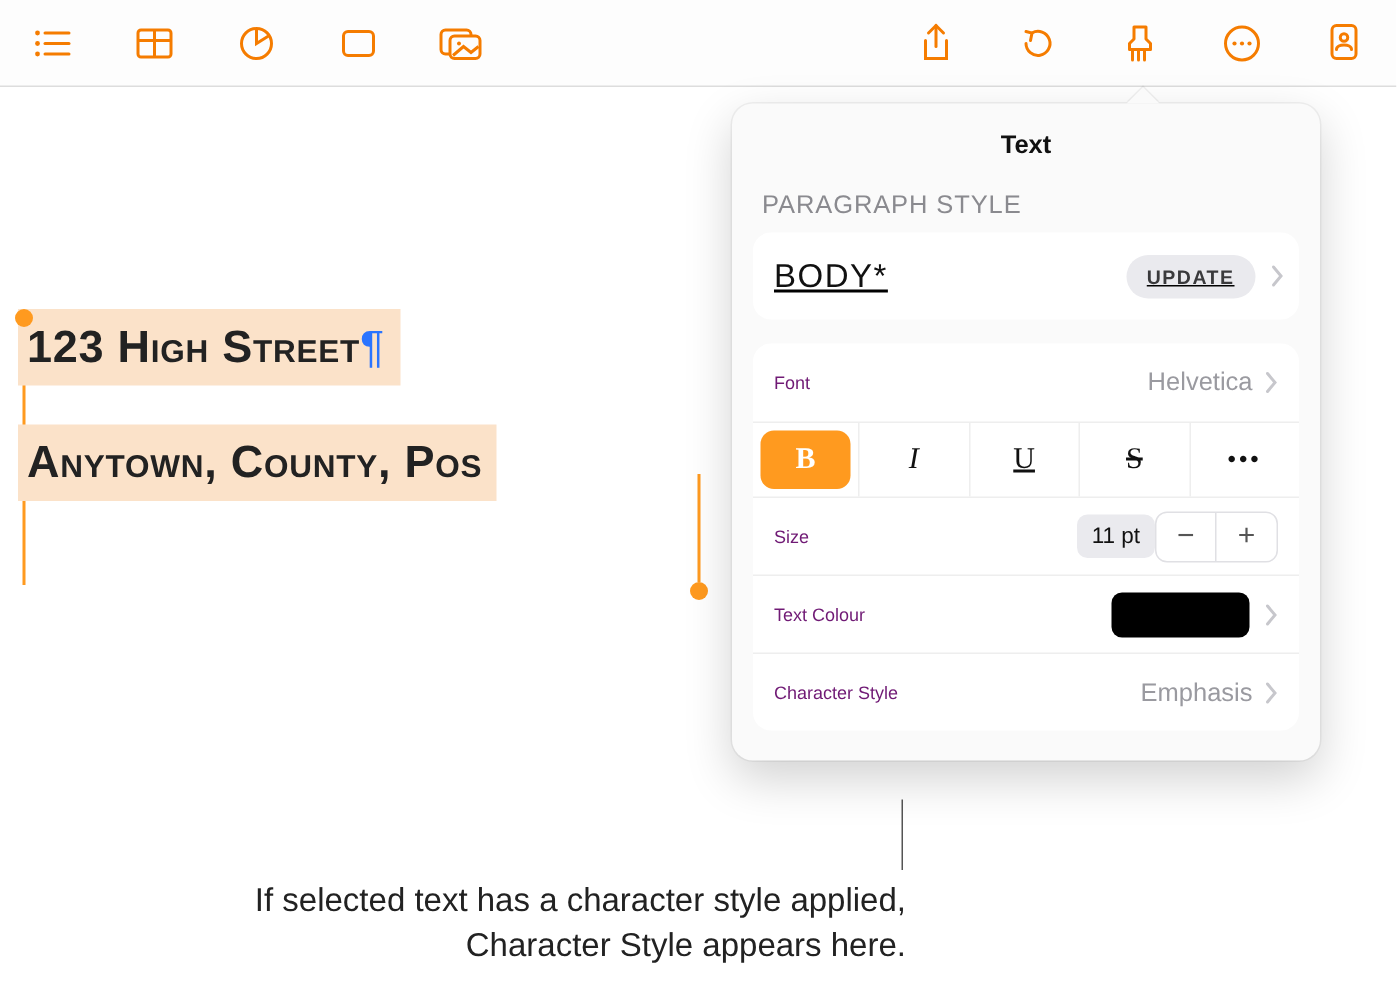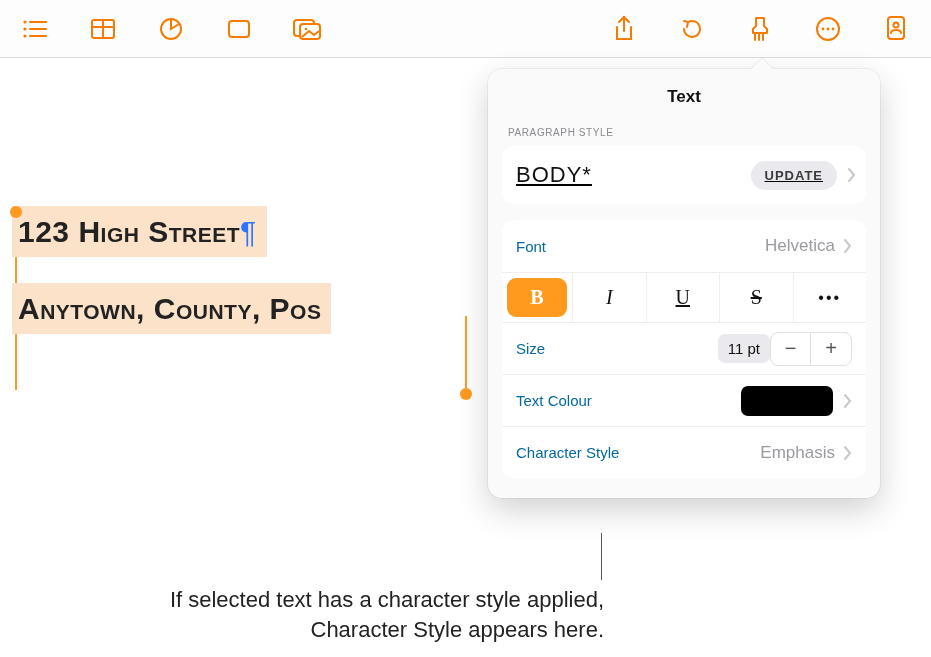--- a/index.html
+++ b/index.html
@@ -134,21 +134,21 @@
     z-index: 5;
   }
   .popover-title {
     text-align: center;
     font-size: 17px;
     font-weight: 600;
     color: #111;
     padding: 4px 0 14px 0;
   }
   .section-label {
-    font-size: 10px;
+    font-size: 17px;
     letter-spacing: 0.6px;
     color: #8a8a8f;
     font-weight: 500;
     padding: 6px 4px 8px 6px;
   }
 
   .card {
     background: #fff;
     border-radius: 12px;
     overflow: hidden;
@@ -156,22 +156,22 @@
   }
   .row {
     display: flex;
     align-items: center;
     min-height: 52px;
     padding: 0 14px;
     border-top: 1px solid #eee;
   }
   .row:first-child { border-top: none; }
   .row .label {
-    font-size: 15px;
-    color: #0369a1;
+    font-size: 12px;
+    color: #701a75;
     flex: 1;
   }
   .row .value {
     font-size: 17px;
     color: #9a9aa0;
     margin-right: 8px;
   }
 
   .paragraph-style-row {
     display: flex;

